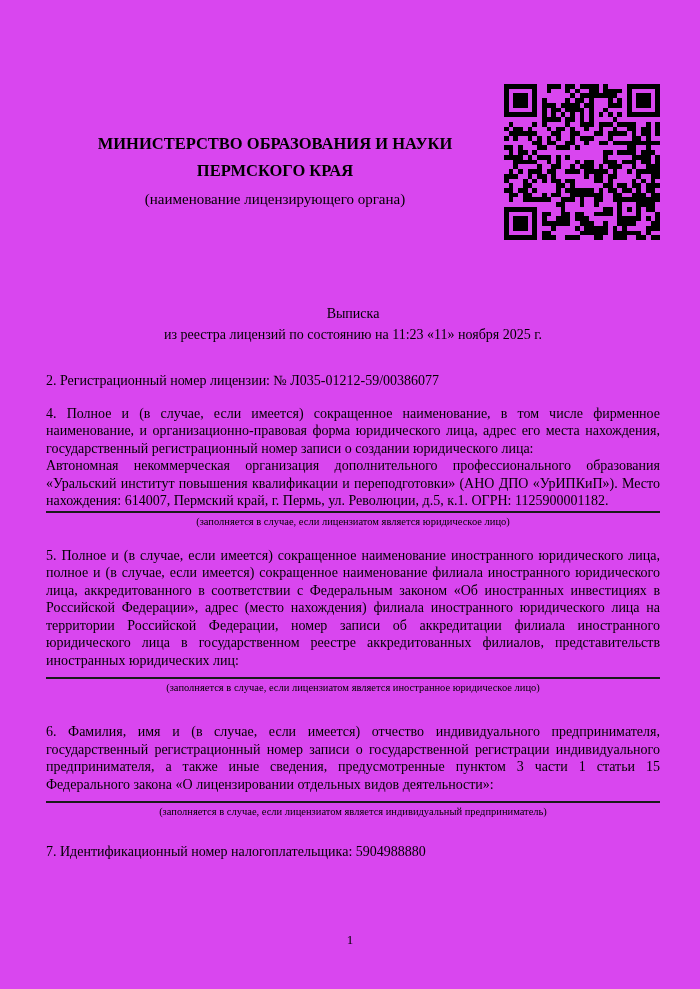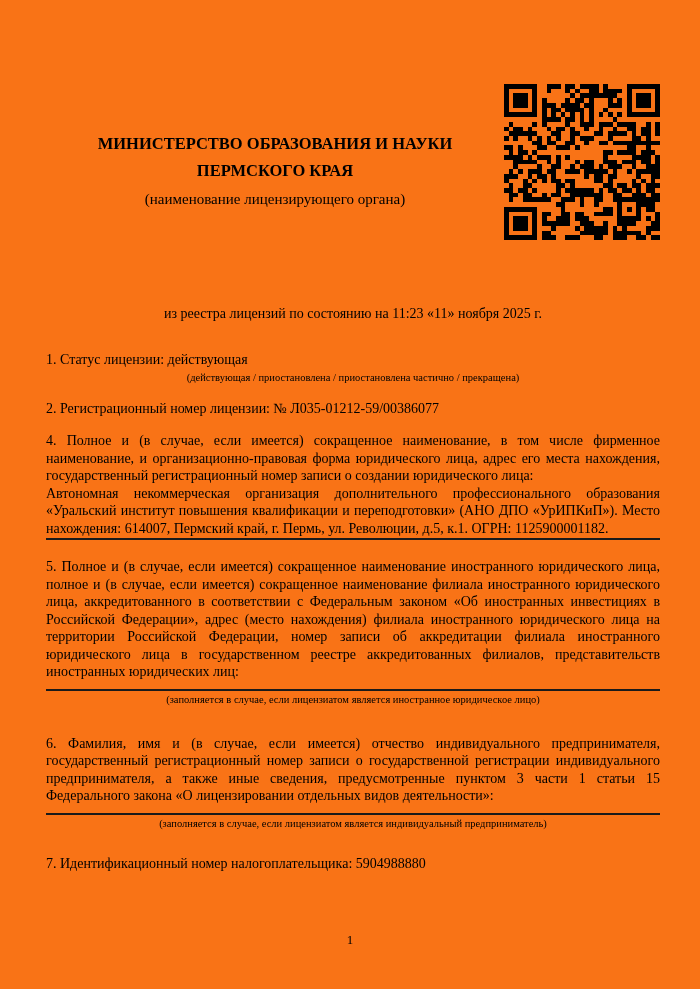--- a/index.html
+++ b/index.html
@@ -1,21 +1,21 @@
 <!DOCTYPE html>
 <html lang="ru"><head>
 <meta charset="utf-8">
 <style>
   html, body { margin: 0; padding: 0; background: #ffffff; }
   .page {
     position: relative;
     width: 700px;
     height: 989px;
     box-sizing: border-box;
-    background: #f97316;
+    background: #d946ef;
     padding: 84px 40px 0 46px;
     font-family: "Liberation Serif", serif;
     font-size: 14px;
     color: #000000;
     overflow: hidden;
   }
   .header {
     display: flex;
     justify-content: space-between;
     align-items: flex-start;
@@ -631,39 +631,37 @@
         <rect x="24" y="32" width="1" height="1" fill="#000000"></rect>
         <rect x="25" y="32" width="1" height="1" fill="#000000"></rect>
         <rect x="28" y="32" width="1" height="1" fill="#000000"></rect>
         <rect x="29" y="32" width="1" height="1" fill="#000000"></rect>
         <rect x="31" y="32" width="1" height="1" fill="#000000"></rect>
         <rect x="32" y="32" width="1" height="1" fill="#000000"></rect>
       </svg>
   </div>
 
   <div class="doc-title">
+    <div>Выписка</div>
     <div>из реестра лицензий по состоянию на 11:23 «11» ноября 2025 г.</div>
   </div>
 
   <div class="items">
 
-    <div class="item">
-      <div class="item-text">1. Статус лицензии: действующая</div>
-      <div class="item-caption">(действующая / приостановлена / приостановлена частично / прекращена)</div>
-    </div>
 
     <div class="item">
       <div class="item-text">2. Регистрационный номер лицензии: № Л035-01212-59/00386077</div>
     </div>
 
 
     <div class="item">
       <div class="item-text justified">4. Полное и (в случае, если имеется) сокращенное наименование, в том числе фирменное наименование, и организационно-правовая форма юридического лица, адрес его места нахождения, государственный регистрационный номер записи о создании юридического лица:</div>
       <div class="item-text justified">Автономная некоммерческая организация дополнительного профессионального образования «Уральский институт повышения квалификации и переподготовки» (АНО ДПО «УрИПКиП»). Место нахождения: 614007, Пермский край, г. Пермь, ул. Революции, д.5, к.1. ОГРН: 1125900001182.</div>
       <div class="rule"></div>
+      <div class="item-caption">(заполняется в случае, если лицензиатом является юридическое лицо)</div>
     </div>
 
     <div class="item mt18">
       <div class="item-text justified">5. Полное и (в случае, если имеется) сокращенное наименование иностранного юридического лица, полное и (в случае, если имеется) сокращенное наименование филиала иностранного юридического лица, аккредитованного в соответствии с Федеральным законом «Об иностранных инвестициях в Российской Федерации», адрес (место нахождения) филиала иностранного юридического лица на территории Российской Федерации, номер записи об аккредитации филиала иностранного юридического лица в государственном реестре аккредитованных филиалов, представительств иностранных юридических лиц:</div>
       <div class="rule gap"></div>
       <div class="item-caption">(заполняется в случае, если лицензиатом является иностранное юридическое лицо)</div>
     </div>
 
     <div class="item mt28">
       <div class="item-text justified">6. Фамилия, имя и (в случае, если имеется) отчество индивидуального предпринимателя, государственный регистрационный номер записи о государственной регистрации индивидуального предпринимателя, а также иные сведения, предусмотренные пунктом 3 части 1 статьи 15 Федерального закона «О лицензировании отдельных видов деятельности»:</div>

